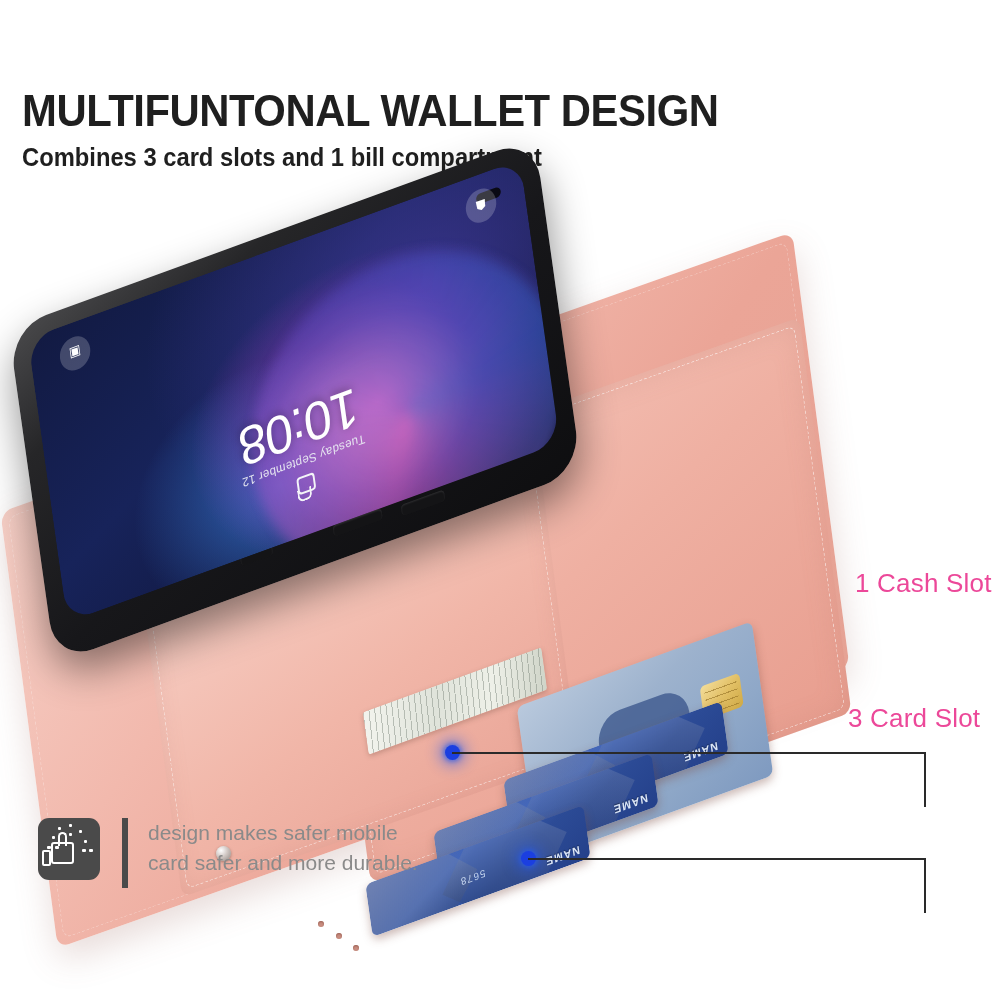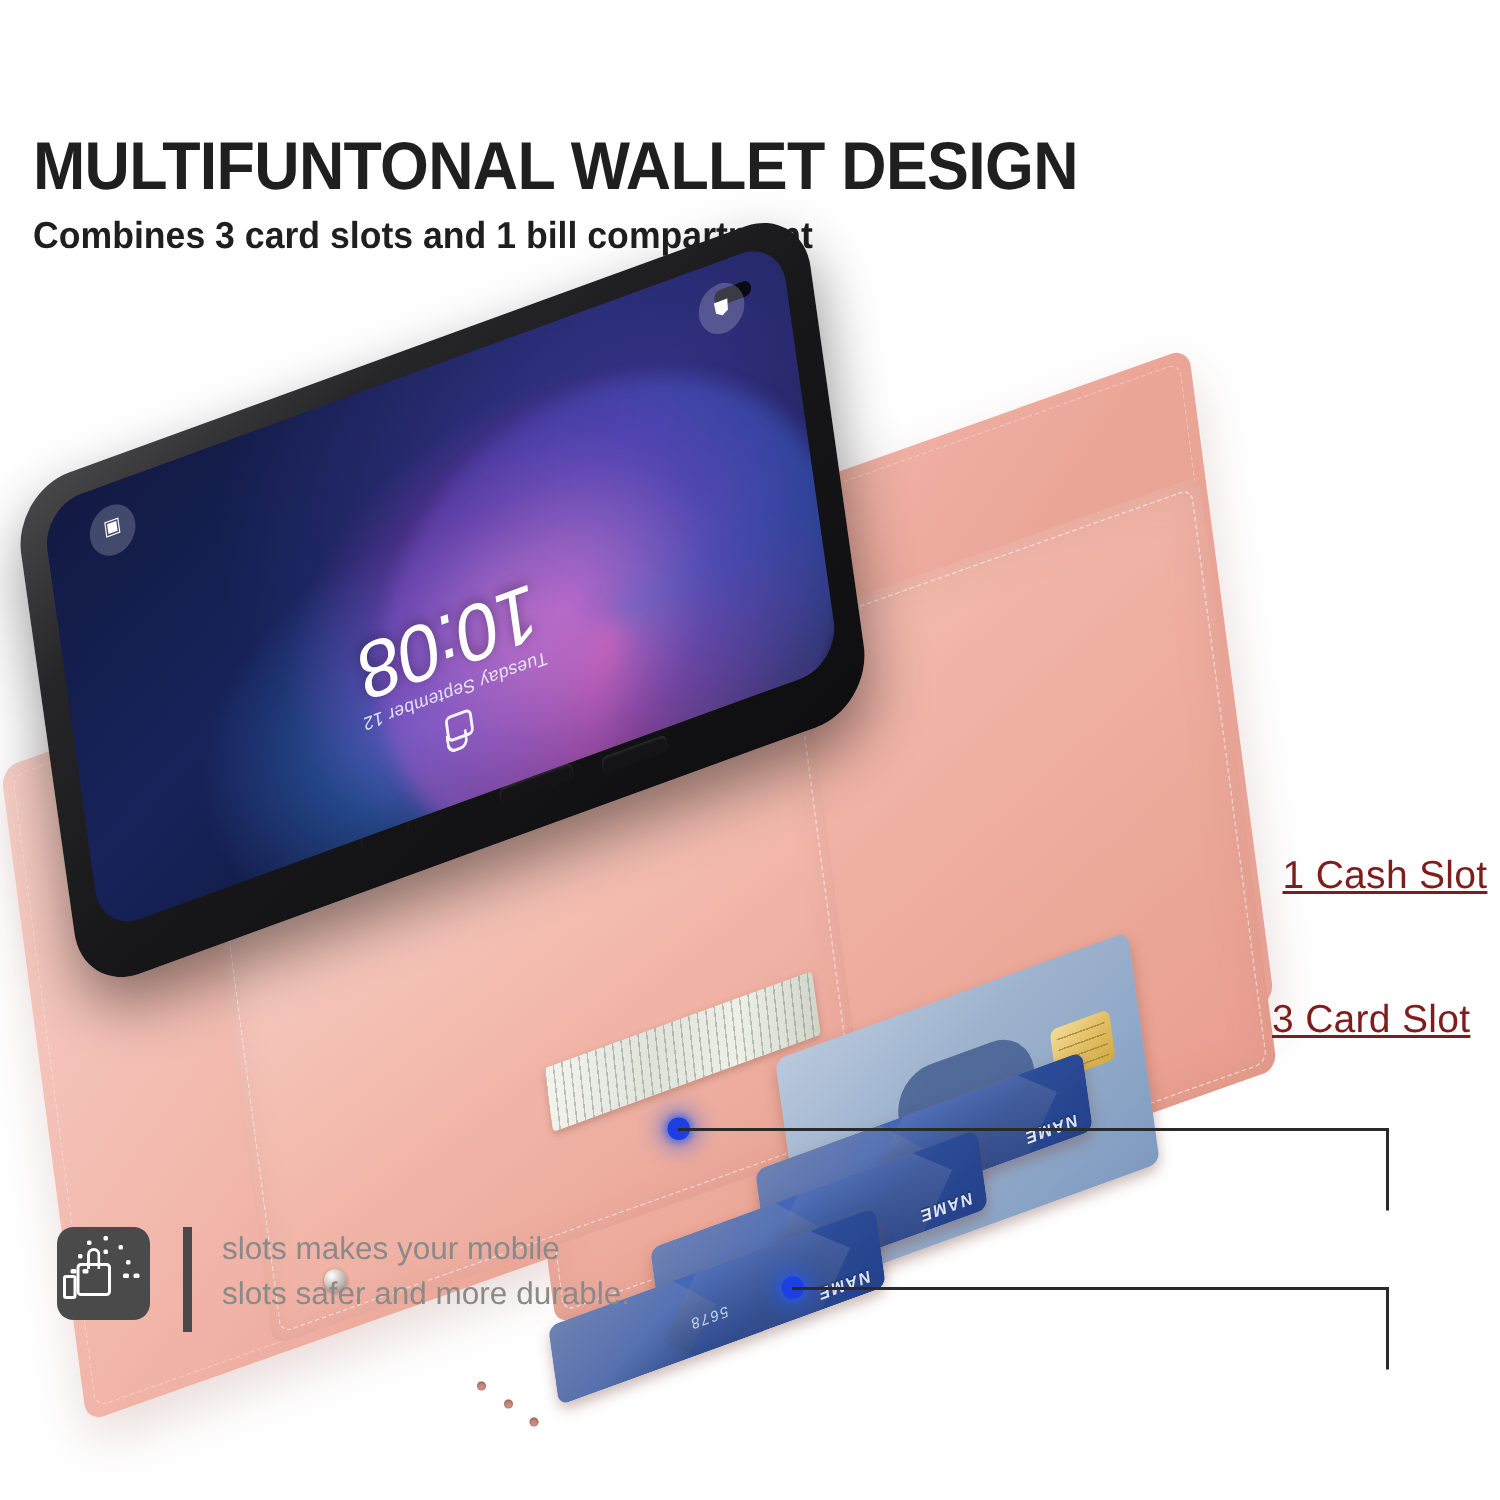--- a/index.html
+++ b/index.html
@@ -218,23 +218,22 @@
 
   
   .dot{
     position:absolute; width:15px; height:15px; border-radius:50%;
     background:#1b3fe0;
     box-shadow:0 0 13px 7px rgba(40,90,235,.42), 0 0 4px 2px rgba(40,90,235,.6);
   }
   .lead-h{ position:absolute; height:1.5px; background:#2a2a2a; }
   .lead-v{ position:absolute; width:1.5px; background:#2a2a2a; }
   .callout-label{
-    position:absolute; font-size:26px; color:#7f1d1d; white-space:nowrap;
+    position:absolute; font-size:26px; color:#ec4899; white-space:nowrap;
     letter-spacing:.2px;
-    text-decoration:underline;
   }
 
   
   #footer{ position:absolute; left:38px; top:818px; display:flex; align-items:flex-start; }
   .badge{
     width:62px; height:62px; border-radius:11px; background:#4a4a4a;
     position:relative; flex:0 0 auto;
   }
   .thumb{
     position:absolute; left:13px; top:24px; width:23px; height:22px;
@@ -324,34 +323,34 @@
   <div class="dot" style="left:445px; top:520px;"></div>
   <div class="lead-h" style="left:452px; top:527px; width:474px;"></div>
   <div class="lead-v" style="left:924px; top:527px; height:55px;"></div>
 
   <div class="dot" style="left:521px; top:626px;"></div>
   <div class="lead-h" style="left:528px; top:633px; width:398px;"></div>
   <div class="lead-v" style="left:924px; top:633px; height:55px;"></div>
 </div>
 
 <div class="callout-label" style="left:855px; top:568px;">1 Cash Slot</div>
-<div class="callout-label" style="left:848px; top:664px;">3 Card Slot</div>
+<div class="callout-label" style="left:848px; top:703px;">3 Card Slot</div>
 
 <div id="footer">
   <div class="badge">
     <div class="thumb"></div>
     <span class="spark" style="left:20px; top:9px;  width:3px; height:3px;"></span>
     <span class="spark" style="left:31px; top:6px;  width:3px; height:3px;"></span>
     <span class="spark" style="left:41px; top:12px; width:3px; height:3px;"></span>
     <span class="spark" style="left:14px; top:18px; width:3px; height:3px;"></span>
     <span class="spark" style="left:46px; top:22px; width:3px; height:3px;"></span>
     <span class="spark" style="left:31px; top:15px; width:3px; height:3px;"></span>
     <span class="spark" style="left:9px;  top:28px; width:4px; height:3px;"></span>
     <span class="spark" style="left:17px; top:28px; width:4px; height:3px;"></span>
     <span class="spark" style="left:44px; top:31px; width:4px; height:3px;"></span>
     <span class="spark" style="left:51px; top:31px; width:4px; height:3px;"></span>
   </div>
   <div class="divider"></div>
   <div class="foot-text">
-    <div>slots makes your mobile</div>
-    <div>slots safer and more durable.</div>
+    <div>design makes safer mobile</div>
+    <div>card safer and more durable.</div>
   </div>
 </div>
 
 </body></html>

